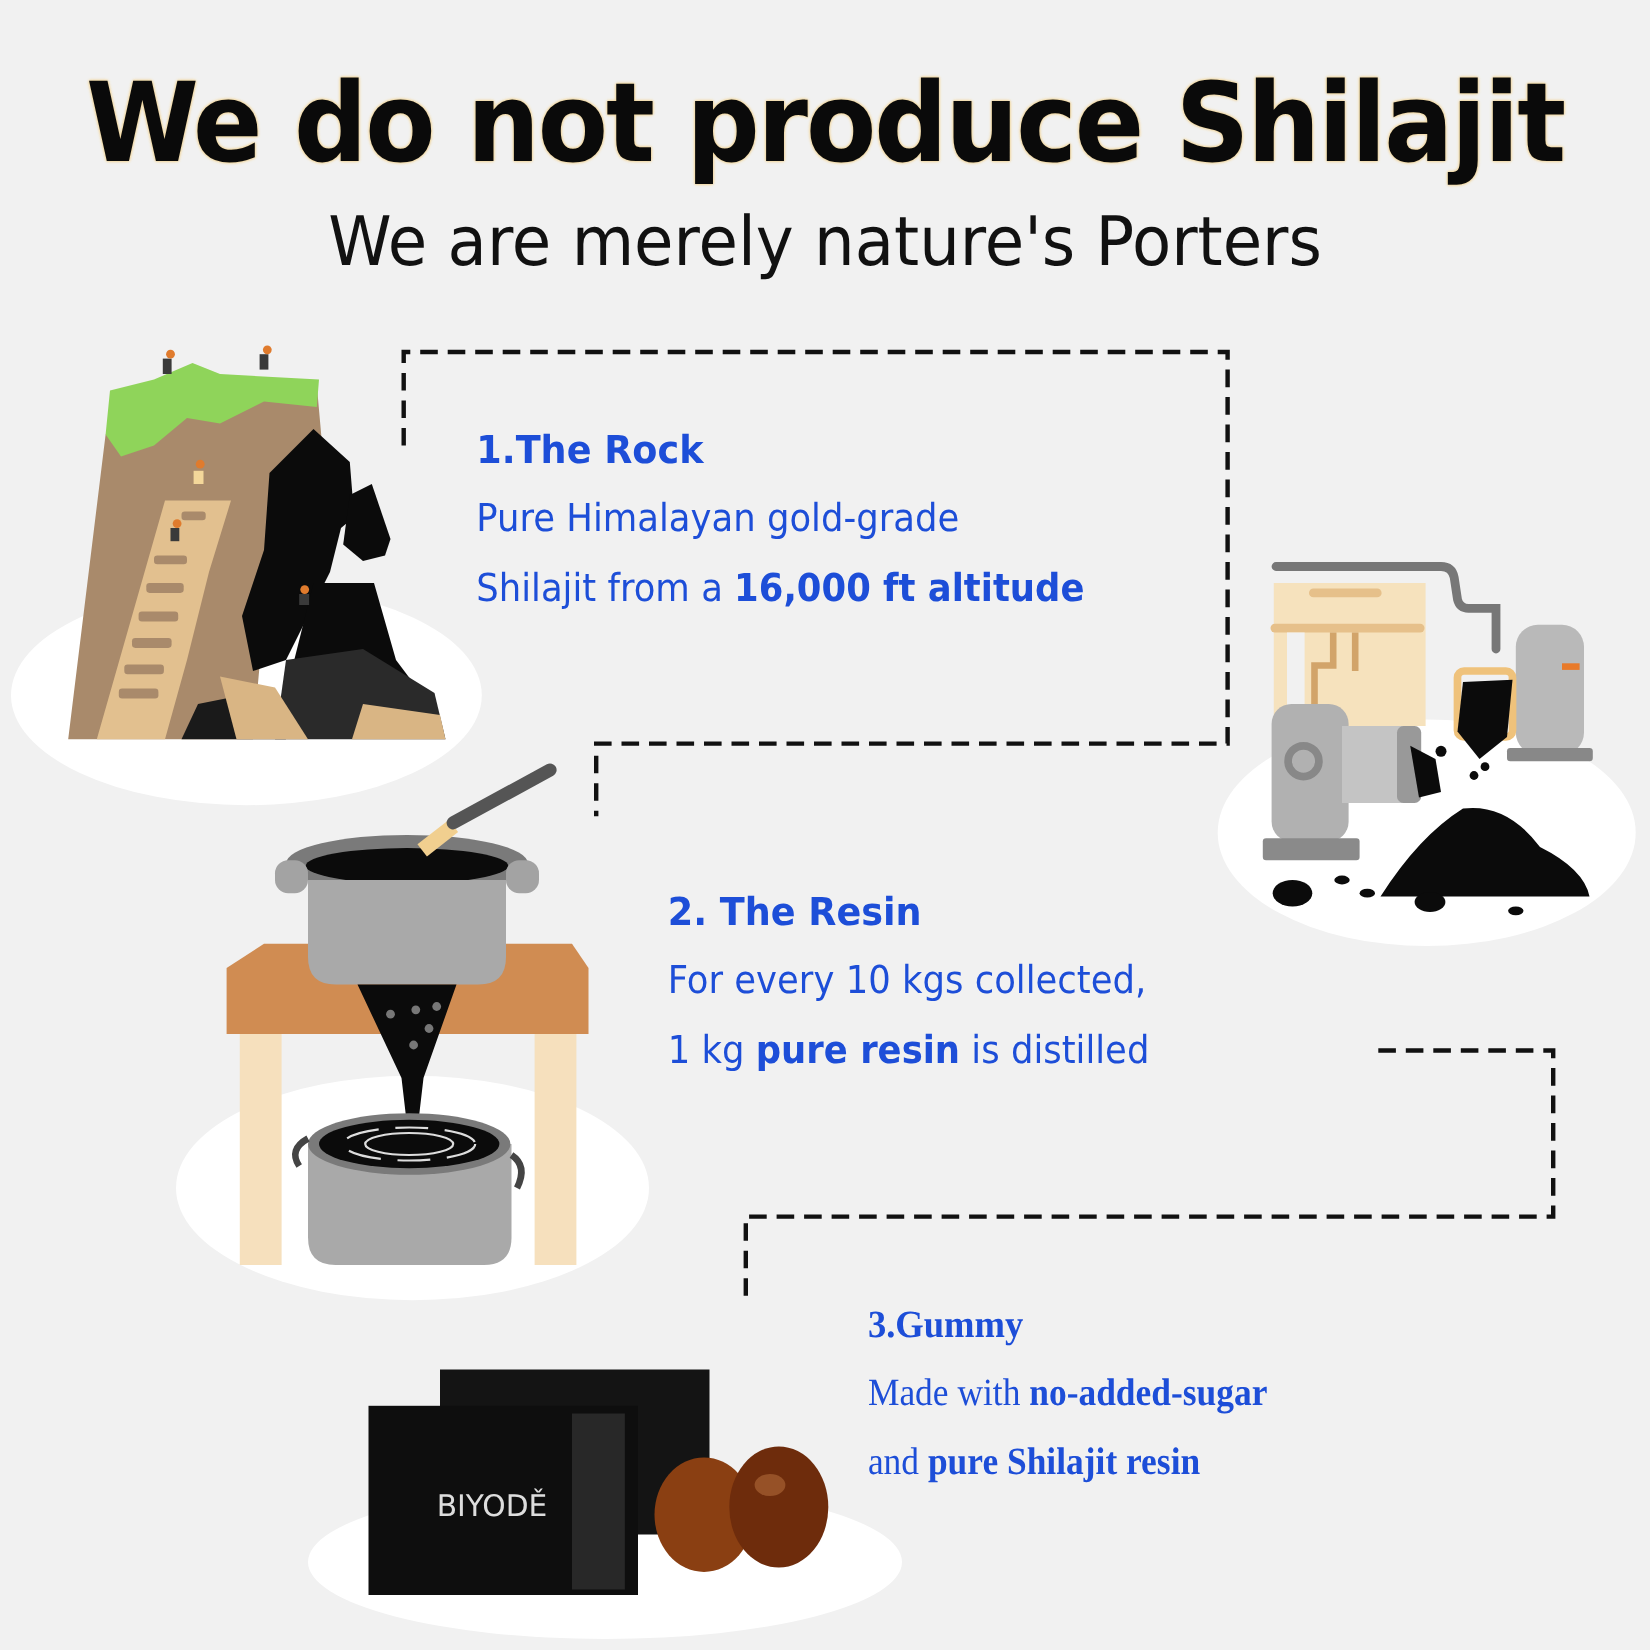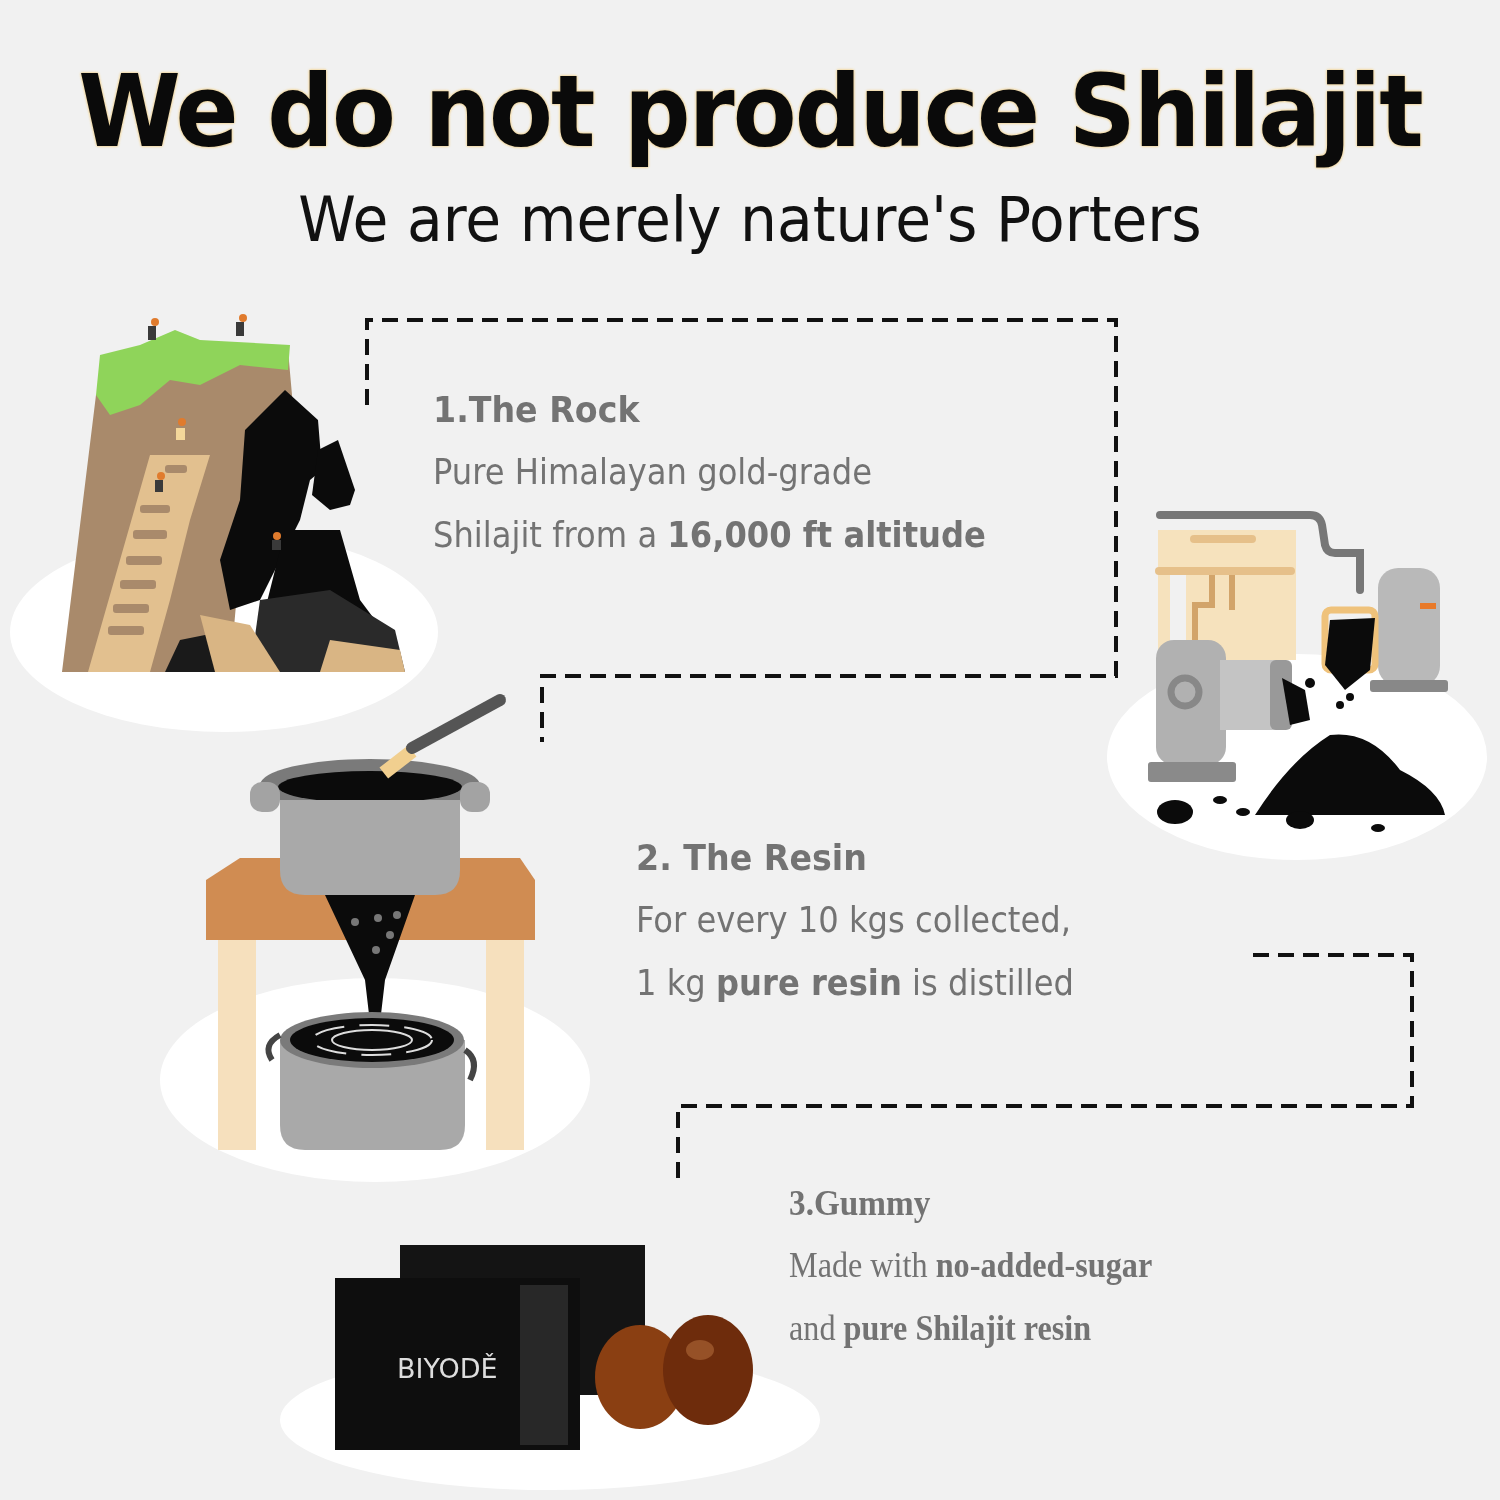--- a/index.html
+++ b/index.html
@@ -33,42 +33,42 @@
       font-size: 62px;
       font-weight: normal;
       line-height: 80px;
       color: #111;
       transform: scaleX(0.94);
       transform-origin: center;
     }
     .step {
       position: absolute;
       font-family: "DejaVu Sans", sans-serif;
-      color: #737373;
+      color: #1d4ed8;
     }
     .step .heading {
       font-size: 35px;
       font-weight: bold;
       line-height: 40px;
       margin-bottom: 22px;
       transform: scaleX(0.95);
       transform-origin: left;
       white-space: nowrap;
     }
     .step .line {
       font-size: 35px;
       line-height: 40px;
       margin-bottom: 23px;
       white-space: nowrap;
       transform: scaleX(0.92);
       transform-origin: left;
     }
     .step .line b { font-weight: bold; }
     #step1 { left: 433px; top: 390px; }
-    #step2 { left: 636px; top: 810px; margin-top: 28px; }
+    #step2 { left: 607px; top: 810px; }
     #step3 { left: 789px; top: 1184px; font-family: Liberation Serif, serif; }
     svg.abs { position: absolute; left: 0; top: 0; }
   </style>
 </head>
 <body>
 
 <div class="title">We do not produce Shilajit</div>
 <div class="subtitle">We are merely nature's Porters</div>
 
 <svg class="abs" width="1500" height="1500">

